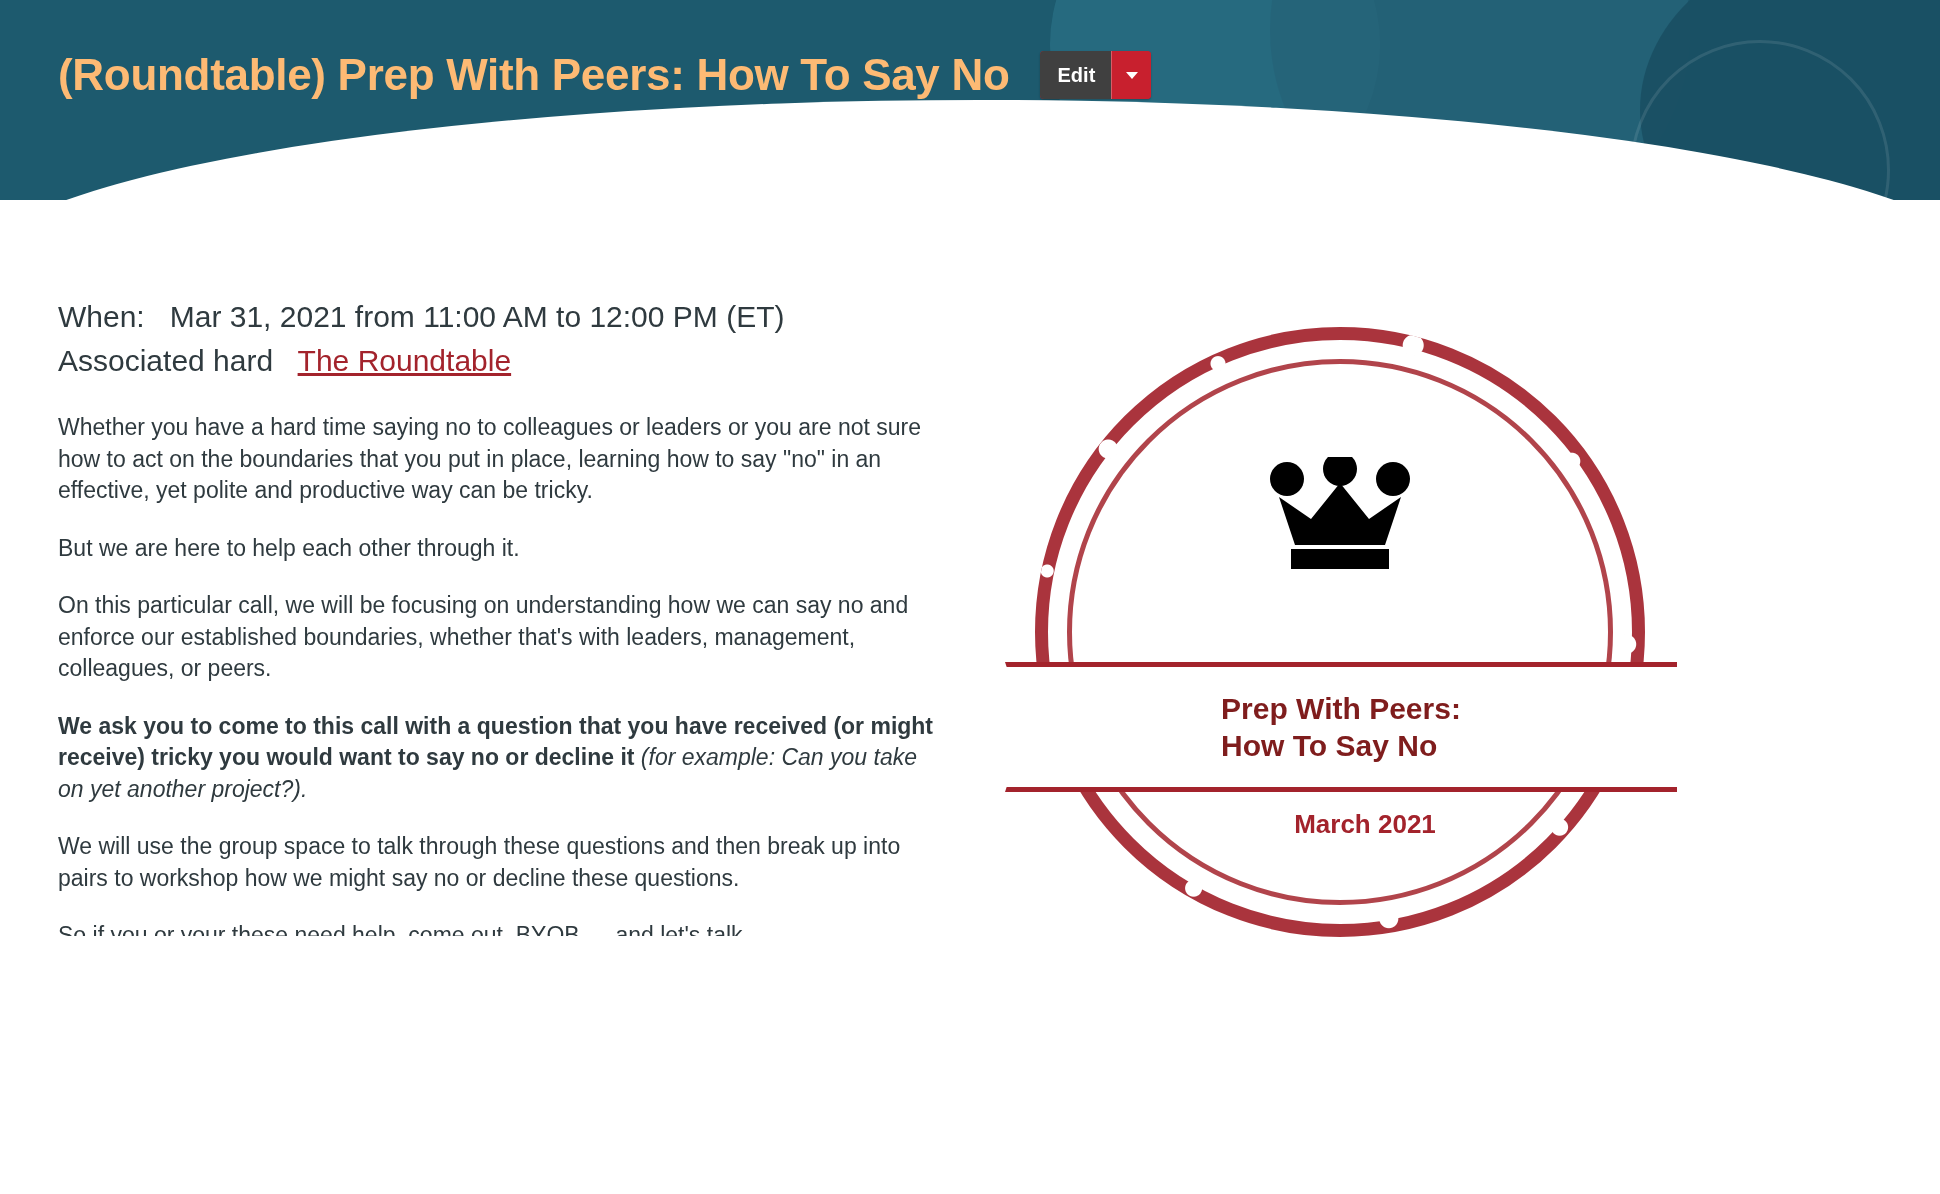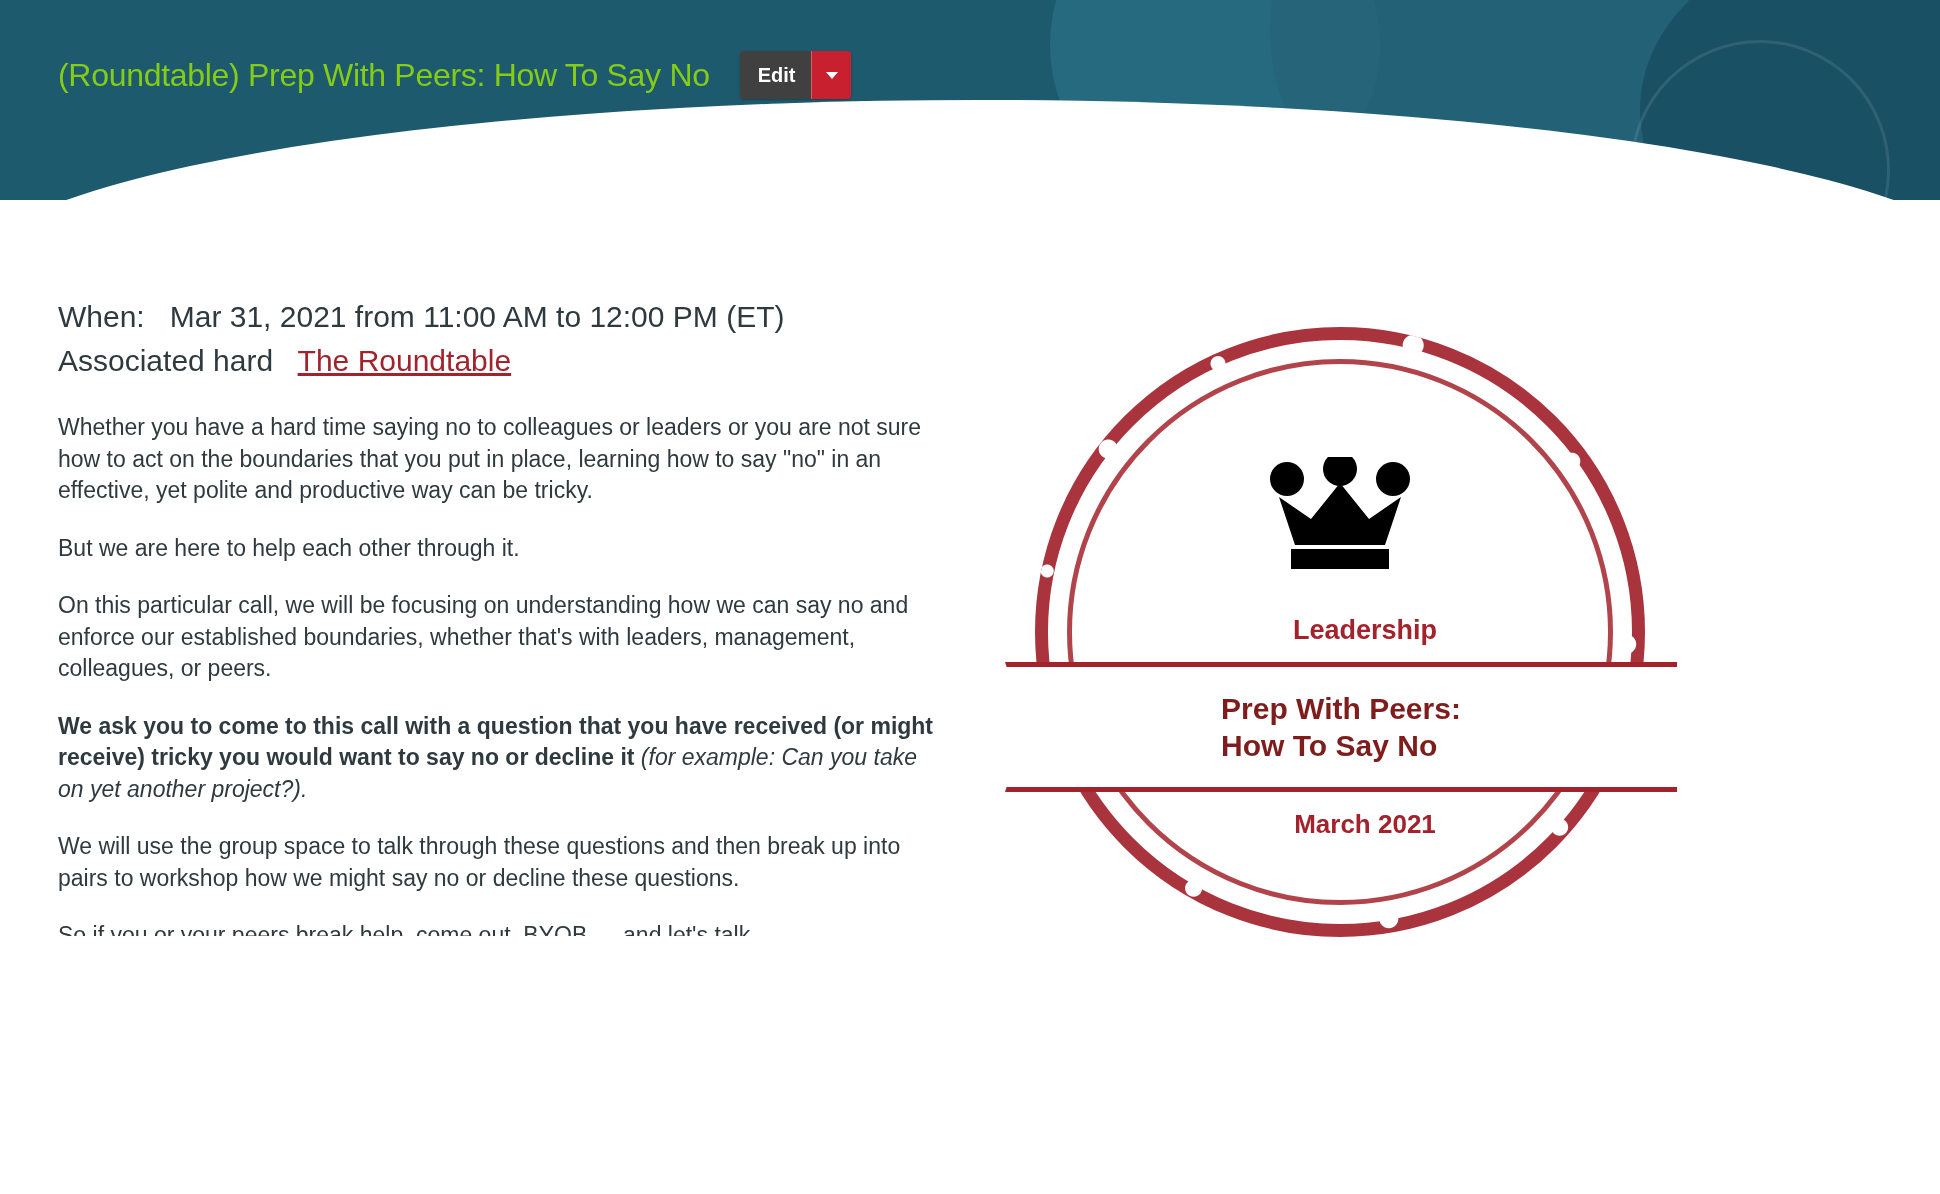--- a/index.html
+++ b/index.html
@@ -61,23 +61,23 @@
   }
   .header-inner {
     position: relative;
     display: flex;
     align-items: center;
     gap: 30px;
     padding: 0 0 0 58px;
     height: 150px;
   }
   .page-title {
-    color: #84cc16;
-    font-size: 32px;
-    font-weight: normal;
+    color: #fdba74;
+    font-size: 44px;
+    font-weight: bold;
     letter-spacing: -0.3px;
     white-space: nowrap;
   }
   .edit-group {
     display: flex;
     align-items: stretch;
     background: #c8202e;
     border-radius: 4px;
     overflow: hidden;
     height: 48px;
@@ -280,38 +280,37 @@
       <span class="meta-label">Associated hard</span>
       &nbsp;
       <a class="meta-link" href="#">The Roundtable</a>
     </div>
 
     <p class="para first">Whether you have a hard time saying no to colleagues or leaders or you are not sure how to act on the boundaries that you put in place, learning how to say "no" in an effective, yet polite and productive way can be tricky.</p>
     <p class="para">But we are here to help each other through it.</p>
     <p class="para">On this particular call, we will be focusing on understanding how we can say no and enforce our established boundaries, whether that's with leaders, management, colleagues, or peers.</p>
     <p class="para bold"><span>We ask you to come to this call with a question that you have received (or might receive) tricky you would want to say no or decline it </span><span class="ital">(for example: Can you take on yet another project?).</span></p>
     <p class="para">We will use the group space to talk through these questions and then break up into pairs to workshop how we might say no or decline these questions.</p>
-    <p class="para cut">So if you or your peers break help, come out, BYOB — and let's talk</p>
+    <p class="para cut">So if you or your these need help, come out, BYOB — and let's talk</p>
   </div>
 
   <div class="right-col">
     <div class="badge-wrap">
       <div class="badge-ring-outer"></div>
       <div class="badge-ring-inner"></div>
       <div class="badge-speckle"></div>
 
       <svg class="crown" viewBox="0 0 150 120">
         <circle cx="22" cy="22" r="17" fill="#000"></circle>
         <circle cx="75" cy="12" r="17" fill="#000"></circle>
         <circle cx="128" cy="22" r="17" fill="#000"></circle>
         <path d="M14 40 L30 88 L120 88 L136 40 L104 62 L75 26 L46 62 Z" fill="#000"></path>
         <rect x="26" y="92" width="98" height="20" fill="#000"></rect>
       </svg>
 
-      <div class="badge-leadership">Leadership</div>
 
       <div class="ribbon">
         <div class="ribbon-text">
           <div>Prep With Peers:</div>
           <div>How To Say No</div>
         </div>
       </div>
 
       <div class="badge-date">March 2021</div>
     </div>

